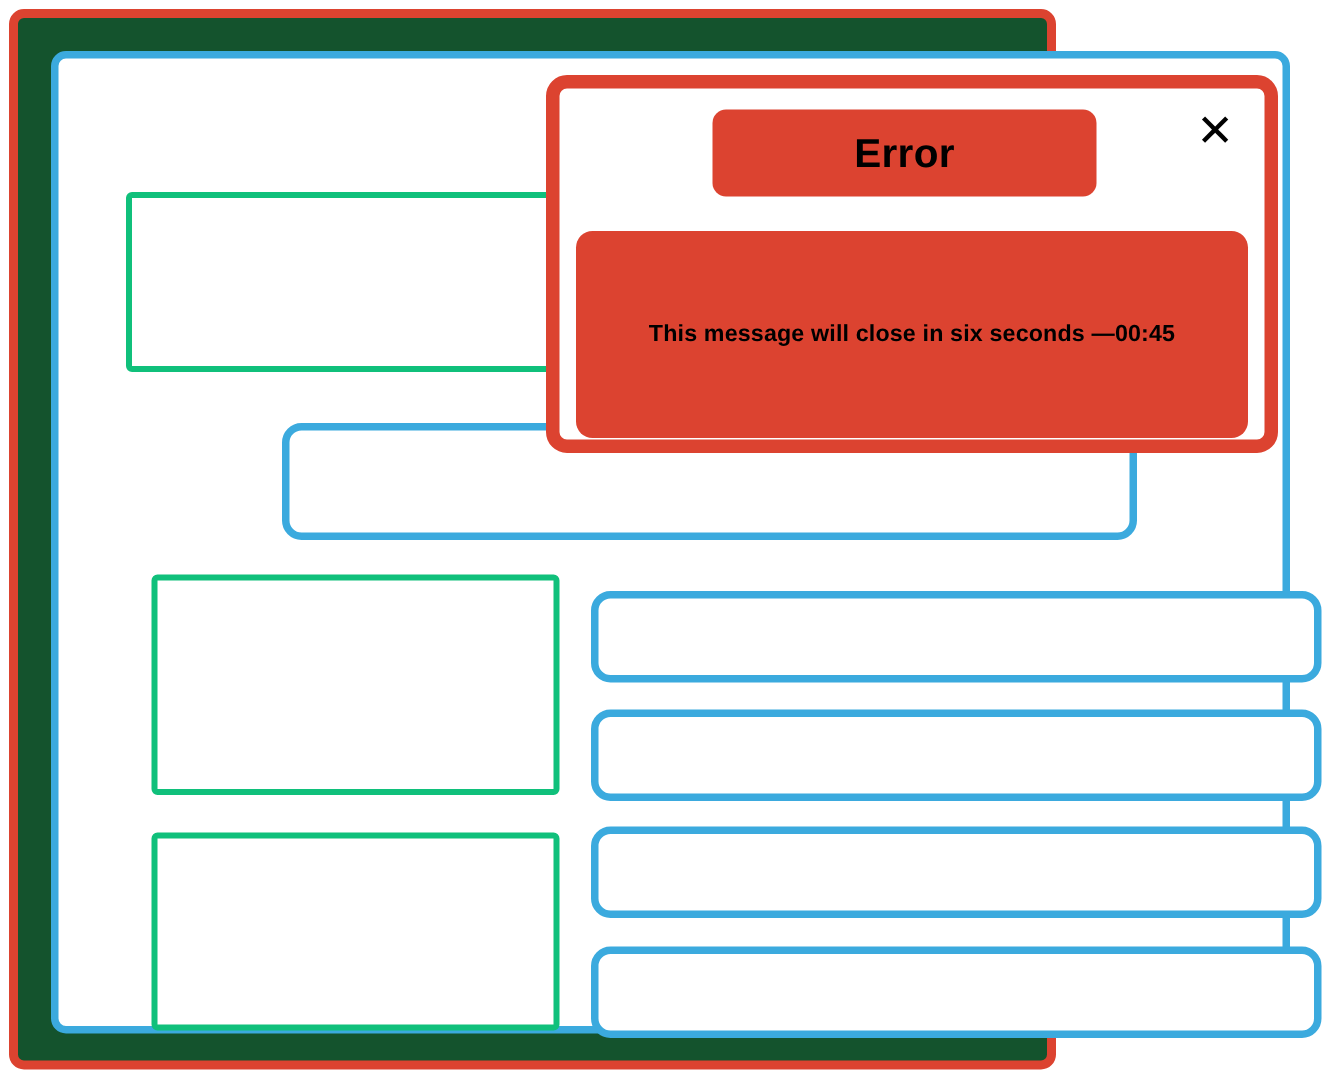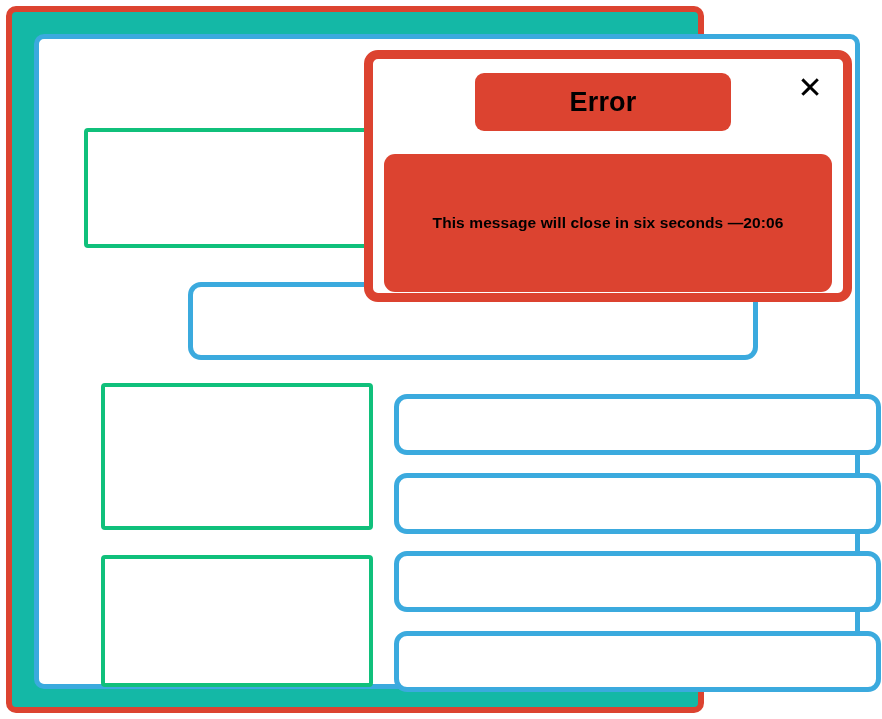--- a/index.html
+++ b/index.html
@@ -18,21 +18,21 @@
   
   .app-frame {
     position: absolute;
     left: 6px;
     top: 6px;
     width: 698px;
     height: 707px;
     box-sizing: border-box;
     border: 6px solid var(--red, #DC4330);
     border-radius: 10px;
-    background: #14b8a6;
+    background: #14532d;
   }
 
   
   .panel-frame {
     position: absolute;
     left: 22px;
     top: 22px;
     width: 826px;
     height: 655px;
     box-sizing: border-box;
@@ -175,18 +175,18 @@
 
   <div class="modal">
 
     <div class="modal-titlebar">
       <div class="modal-title">Error</div>
 
       <button class="modal-close">✕</button>
     </div>
 
     <div class="modal-body">
-      <div class="modal-message">This message will close in six seconds —20:06</div>
+      <div class="modal-message">This message will close in six seconds —00:45</div>
     </div>
 
   </div>
 
 </div>
 
 </body></html>

